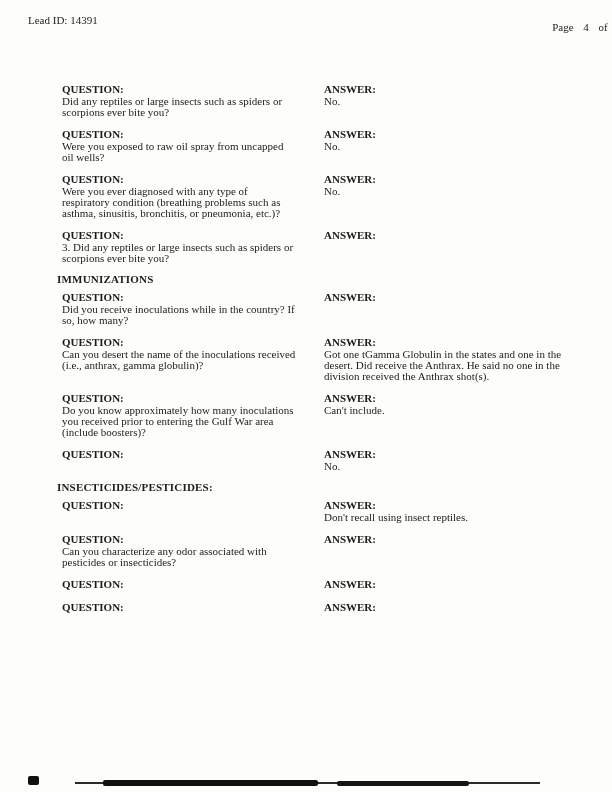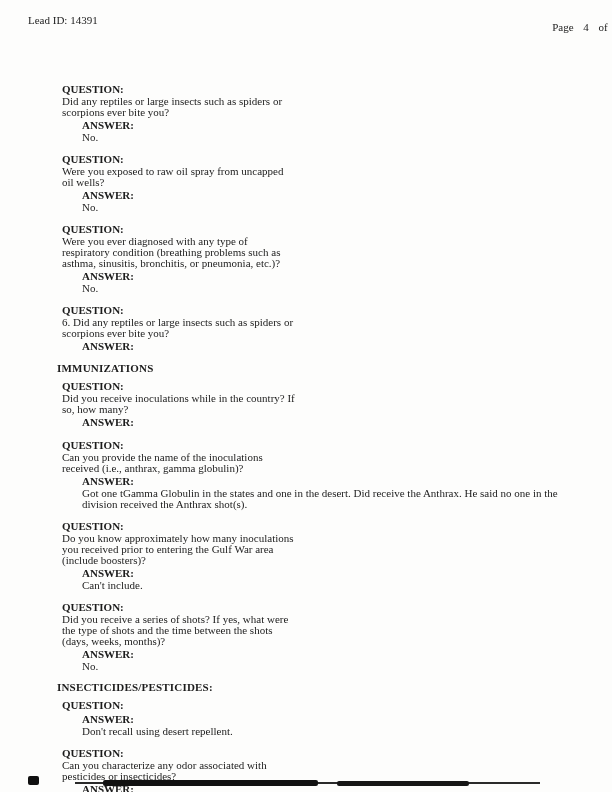--- a/index.html
+++ b/index.html
@@ -42,21 +42,20 @@
     font-size: 11px;
     letter-spacing: 0.2px;
     margin: 4px 0 5px 0;
     font-family: Liberation Serif, serif;
   }
   .qa-row {
     display: flex;
     align-items: flex-start;
     margin-bottom: 9px;
     padding-left: 5px;
-    flex-direction: column;
   }
   .q-col {
     width: 235px;
     margin-right: 7px;
     flex: 0 0 auto;
   }
   .a-col {
     flex: 1 1 auto;
     min-width: 0;
     margin-left: 20px;
@@ -147,21 +146,21 @@
     </div>
     <div class="a-col">
       <div class="label a-label">ANSWER:</div>
       <div class="a-text">No.</div>
     </div>
   </div>
 
   <div class="qa-row">
     <div class="q-col">
       <div class="label q-label">QUESTION:</div>
-      <div class="q-text">6.  Did any reptiles or large insects such as spiders or scorpions ever bite you?</div>
+      <div class="q-text">3.  Did any reptiles or large insects such as spiders or scorpions ever bite you?</div>
     </div>
     <div class="a-col">
       <div class="label a-label">ANSWER:</div>
       <div class="a-text"></div>
     </div>
   </div>
 
   <div class="section-heading">IMMUNIZATIONS</div>
 
   <div class="qa-row">
@@ -170,21 +169,21 @@
       <div class="q-text">Did you receive inoculations while in the country?  If so, how many?</div>
     </div>
     <div class="a-col">
       <div class="label a-label">ANSWER:</div>
     </div>
   </div>
 
   <div class="qa-row">
     <div class="q-col">
       <div class="label q-label">QUESTION:</div>
-      <div class="q-text">Can you provide the name of the inoculations received (i.e., anthrax, gamma globulin)?</div>
+      <div class="q-text">Can you desert the name of the inoculations received (i.e., anthrax, gamma globulin)?</div>
     </div>
     <div class="a-col">
       <div class="label a-label">ANSWER:</div>
       <div class="a-text">Got one tGamma Globulin in the states and one in the desert.  Did receive the Anthrax.  He said no one in the division received the Anthrax shot(s).</div>
     </div>
   </div>
 
   <div class="qa-row">
     <div class="q-col">
       <div class="label q-label">QUESTION:</div>
@@ -192,37 +191,36 @@
     </div>
     <div class="a-col">
       <div class="label a-label">ANSWER:</div>
       <div class="a-text">Can't include.</div>
     </div>
   </div>
 
   <div class="qa-row">
     <div class="q-col">
       <div class="label q-label">QUESTION:</div>
-      <div class="q-text">Did you receive a series of shots?  If yes, what were the type of shots and the time between the shots (days, weeks, months)?</div>
     </div>
     <div class="a-col">
       <div class="label a-label">ANSWER:</div>
       <div class="a-text">No.</div>
     </div>
   </div>
 
   <div class="section-heading">INSECTICIDES/PESTICIDES:</div>
 
   <div class="qa-row">
     <div class="q-col">
       <div class="label q-label">QUESTION:</div>
     </div>
     <div class="a-col">
       <div class="label a-label">ANSWER:</div>
-      <div class="a-text">Don't recall using desert repellent.</div>
+      <div class="a-text">Don't recall using insect reptiles.</div>
     </div>
   </div>
 
   <div class="qa-row">
     <div class="q-col">
       <div class="label q-label">QUESTION:</div>
       <div class="q-text">Can you characterize any odor associated with pesticides or insecticides?</div>
     </div>
     <div class="a-col">
       <div class="label a-label">ANSWER:</div>

